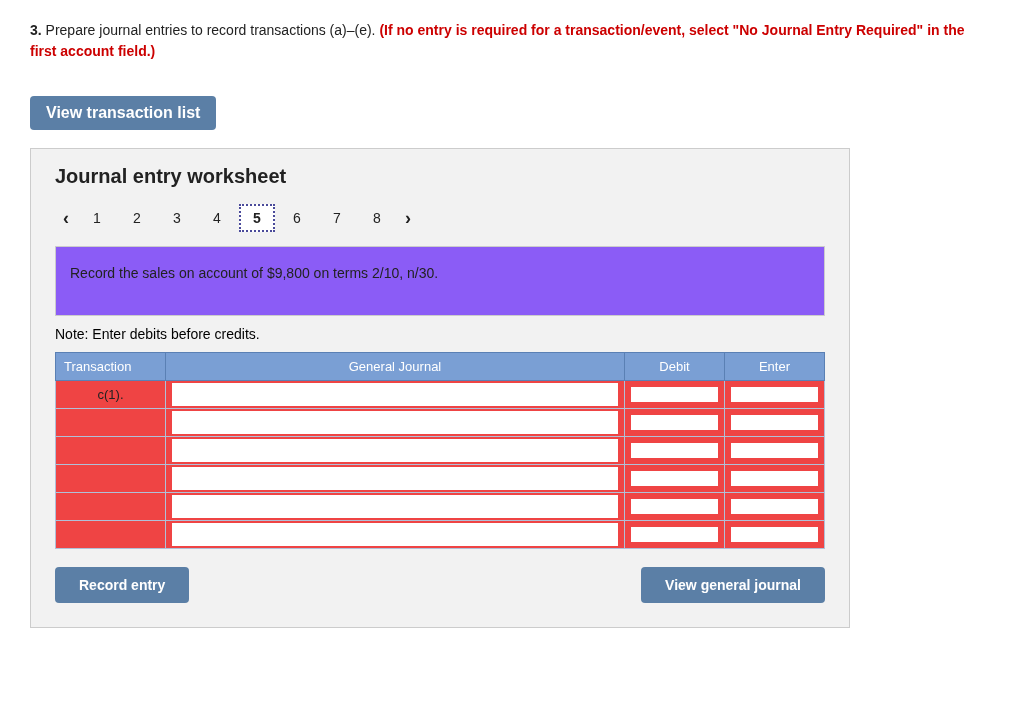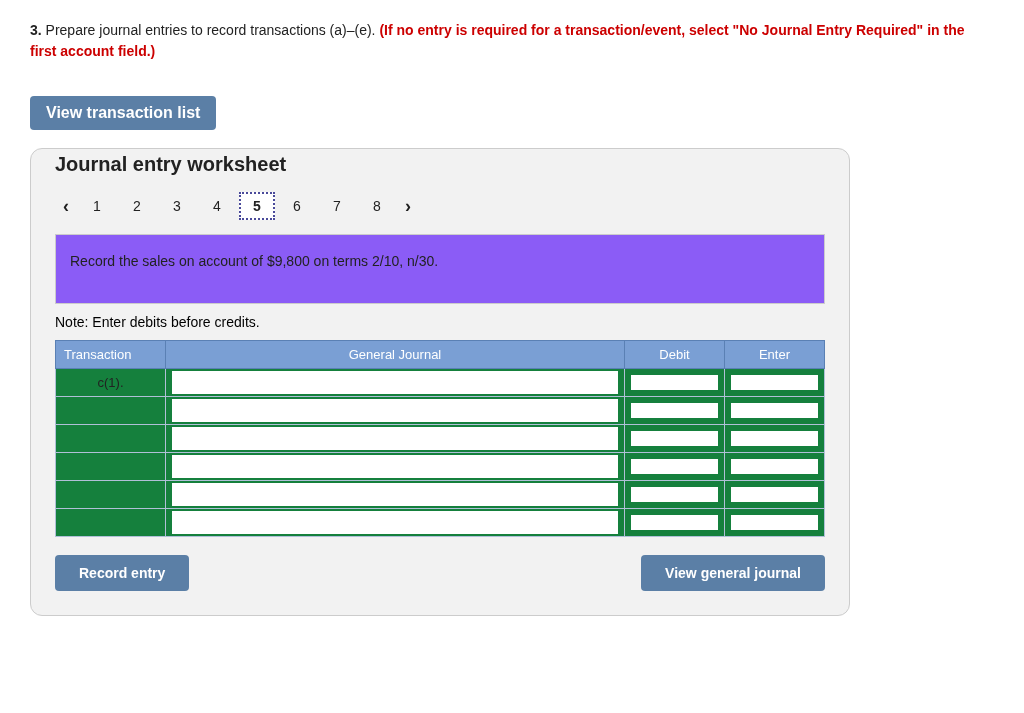--- a/index.html
+++ b/index.html
@@ -30,22 +30,22 @@
       font-size: 16px;
       font-weight: bold;
       border-radius: 4px;
       cursor: pointer;
       margin-bottom: 18px;
       display: inline-block;
     }
     .worksheet-container {
       background: #f2f2f2;
       border: 1px solid #ccc;
-      border-radius: 12px;
-      padding: 4px 24px 24px 24px;
+      border-radius: 0;
+      padding: 16px 24px 24px 24px;
       max-width: 820px;
     }
     .worksheet-title {
       font-size: 20px;
       font-weight: bold;
       margin-bottom: 16px;
     }
     .tab-nav {
       display: flex;
       align-items: center;
@@ -101,21 +101,21 @@
       color: #fff;
       font-weight: normal;
       text-align: center;
       padding: 6px 8px;
       border: 1px solid #5a80b4;
     }
     .journal-table th.left {
       text-align: left;
     }
     .journal-table td {
-      background: #15803d;
+      background: #ef4444;
       border: 1px solid #b0c0d8;
       height: 28px;
       padding: 2px 6px;
     }
     .journal-table td.transaction-col {
       text-align: center;
       font-size: 13px;
     }
     .col-transaction { width: 110px; }
     .col-journal { }

